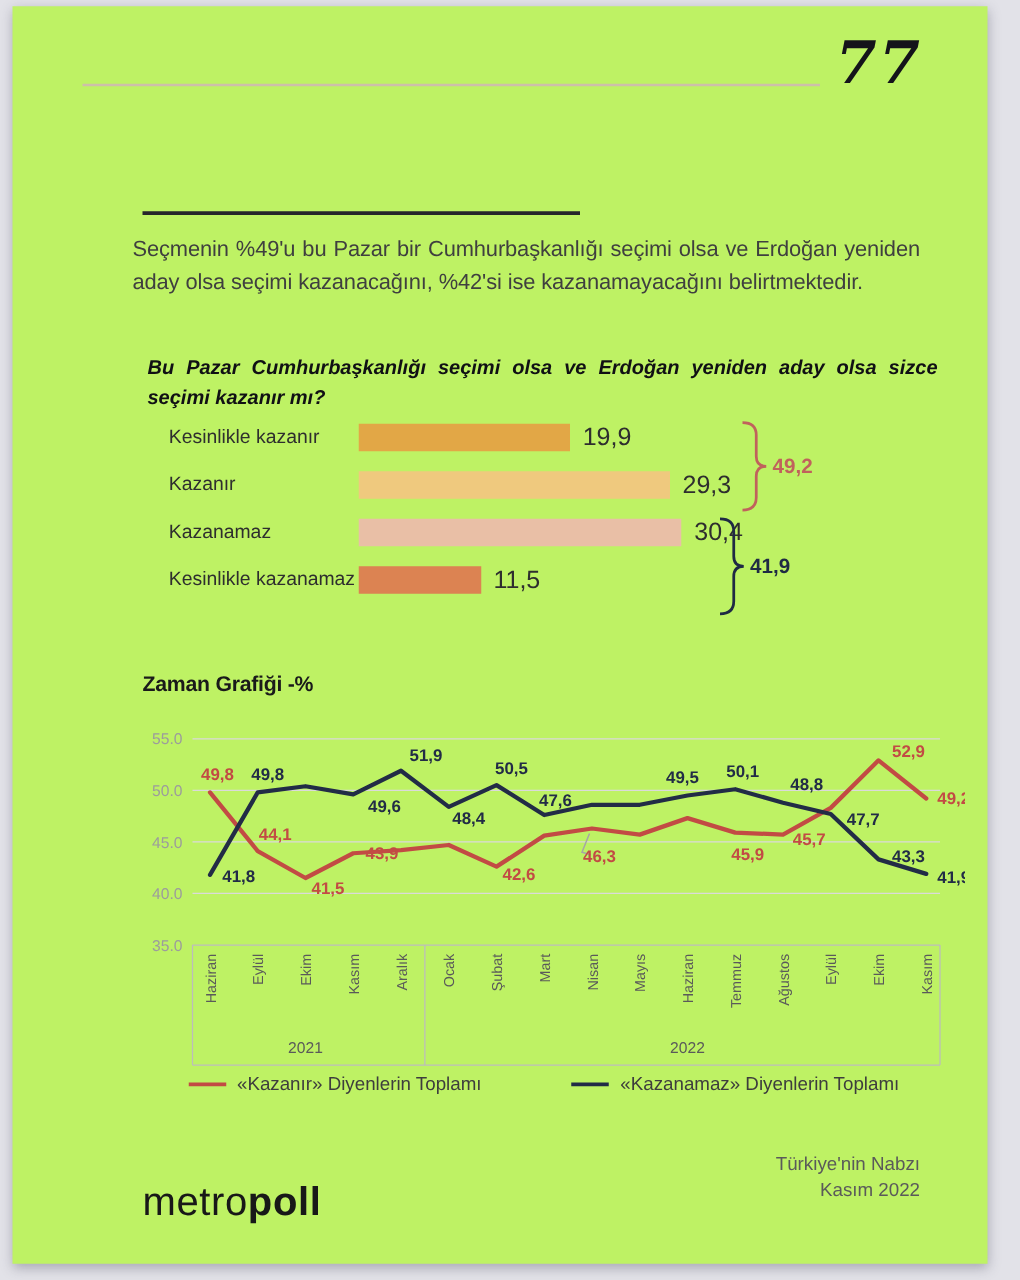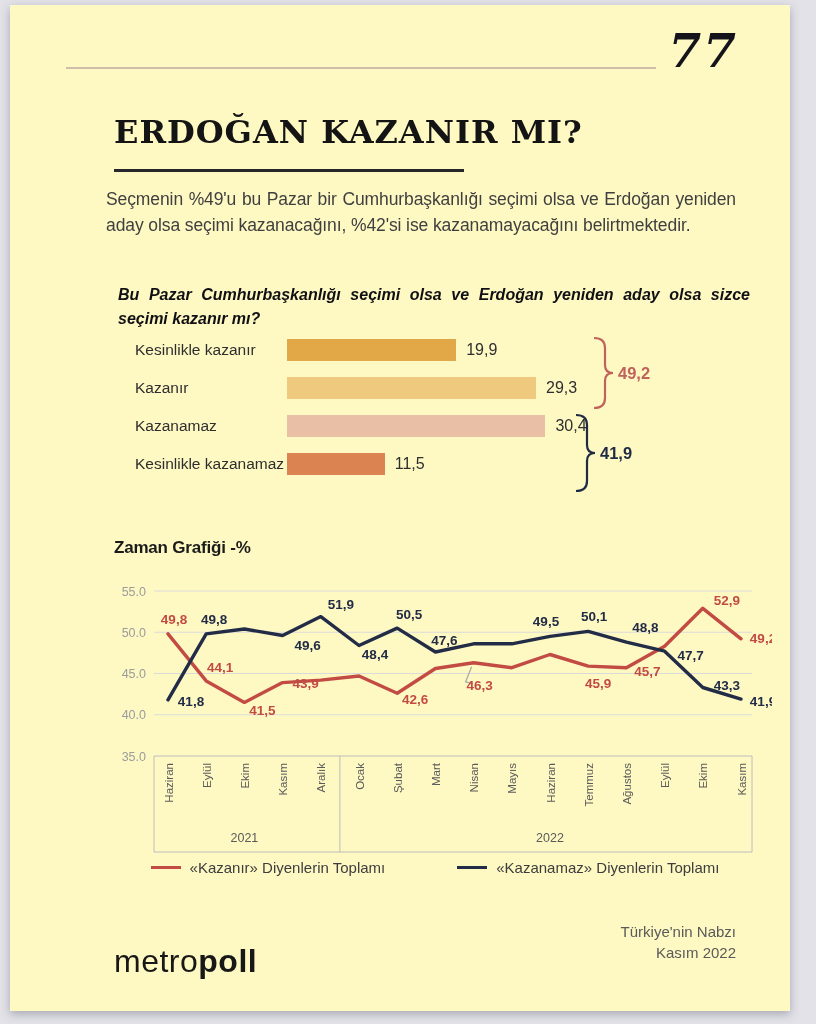--- a/index.html
+++ b/index.html
@@ -3,21 +3,21 @@
 <meta charset="utf-8">
 <style>
   html,body{margin:0;padding:0;}
   body{
     width:816px;height:1024px;position:relative;overflow:hidden;
     background:#e2e2e8;
     font-family:"Liberation Sans", sans-serif;
   }
   .page{
     position:absolute;left:10px;top:5px;width:780px;height:1006px;
-    background:#fef9c3;
+    background:#bef264;
     box-shadow:0 3px 9px rgba(60,60,80,.35);
     text-decoration:underline;
   }
   .page-number{
     position:absolute;top:18px;right:52px;
     font-family:"DejaVu Serif", serif;font-weight:bold;font-style:italic;
     font-size:47px;color:#14141a;letter-spacing:2px;
   }
   .top-rule{position:absolute;top:62px;left:56px;width:590px;height:2px;background:#cdbfa9;}
   .title{
@@ -32,21 +32,21 @@
   }
   .question{
     position:absolute;top:274px;left:104px;width:632px;margin:4px;
     font-size:16px;line-height:1.5;color:#101014;font-weight:bold;font-style:italic;
     text-align:justify;
   }
   .barchart{position:absolute;top:330px;left:104px;width:560px;margin-left:21px;}
   .bar-row{display:flex;align-items:center;height:30px;margin-bottom:8px;}
   .bar-label{width:152px;font-size:15.5px;color:#2e2e2e;flex:none;}
   .bar{height:22px;flex:none;}
-  .bar-value{font-size:16px;color:#2e2e2e;margin-left:10px;flex:none;}
+  .bar-value{font-size:20px;color:#2e2e2e;margin-left:10px;flex:none;}
   .bracket{position:absolute;display:flex;align-items:center;}
   .bracket svg{flex:none;}
   .bracket span{font-size:16.5px;font-weight:bold;margin-left:4px;}
   .bracket-red{left:582px;top:331px;}
   .bracket-red span{color:#c0625c;}
   .bracket-navy{left:564px;top:408px;}
   .bracket-navy span{color:#1f2a44;}
   .section-label{
     position:absolute;top:533px;left:104px;
     font-size:17px;font-weight:bold;color:#1a1a1a;letter-spacing:-0.2px;
@@ -69,21 +69,20 @@
   svg text{font-family:"Liberation Sans", sans-serif;}
 </style>
 </head>
 <body>
 
 <div class="page">
 
   <div class="page-number">77</div>
   <div class="top-rule"></div>
 
-  <h1 class="title">ERDOĞAN KAZANIR MI?</h1>
   <div class="title-underline"></div>
 
   <p class="intro">Seçmenin %49'u bu Pazar bir Cumhurbaşkanlığı seçimi olsa ve Erdoğan yeniden aday olsa seçimi kazanacağını, %42'si ise kazanamayacağını belirtmektedir.</p>
   <p class="question">Bu Pazar Cumhurbaşkanlığı seçimi olsa ve Erdoğan yeniden aday olsa sizce seçimi kazanır mı?</p>
 
   <div class="barchart" id="barchart">
       <div class="bar-row">
         <div class="bar-label">Kesinlikle kazanır</div>
         <div class="bar" style="width: 169.15px; background: rgb(226, 167, 70);"></div>
         <div class="bar-value">19,9</div>

